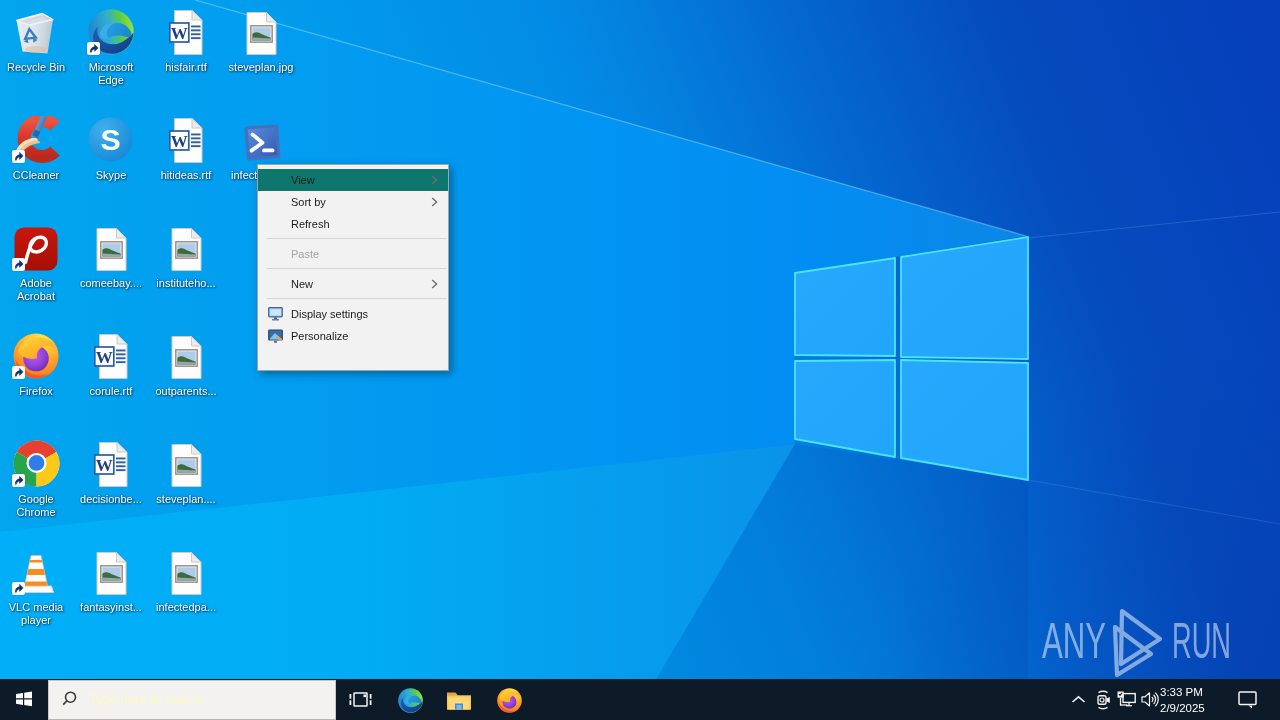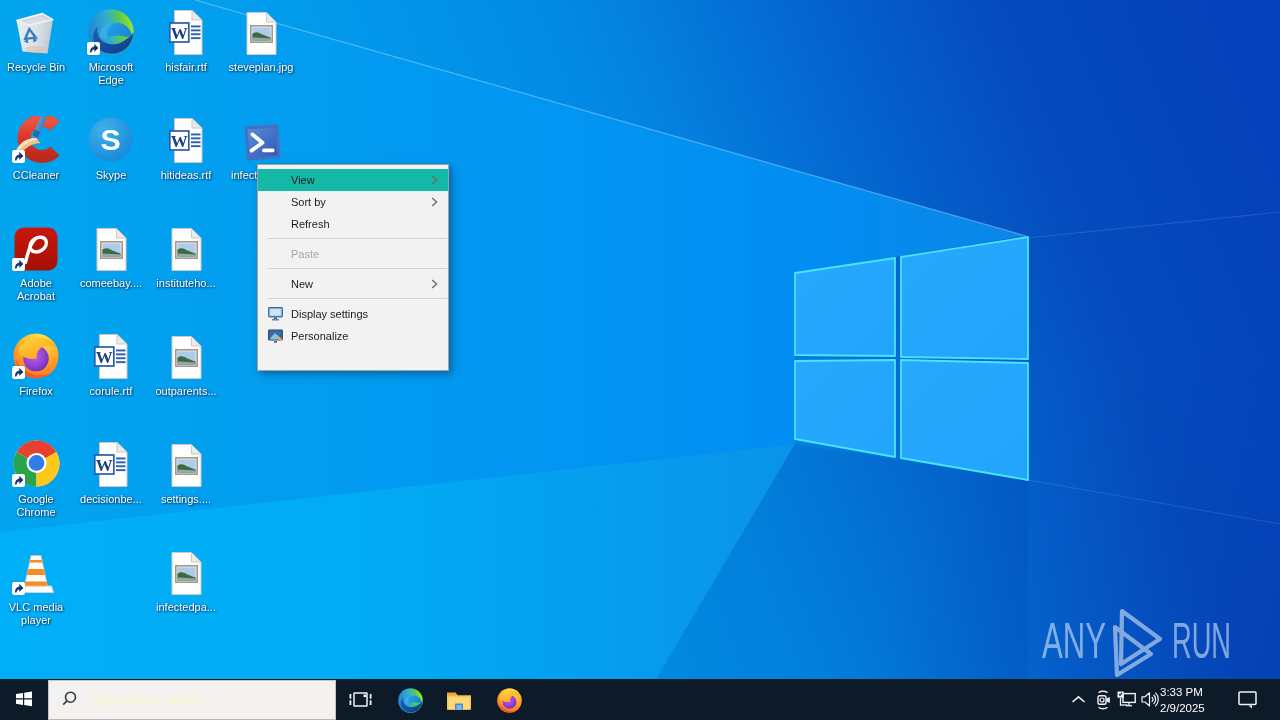--- a/index.html
+++ b/index.html
@@ -6,21 +6,21 @@
 #desk{position:absolute;left:0;top:0;width:1280px;height:720px}
 #wall{position:absolute;left:0;top:0}
 .cell{position:absolute;width:76px;text-align:center}
 .ic{position:relative;height:45px;display:flex;align-items:flex-end;justify-content:center}
 .ic svg{display:block}
 .lbl{margin-top:6px;font-size:11px;line-height:13.4px;color:#fff;text-shadow:1px 1px 2px rgba(0,25,60,.8),0 0 2px rgba(0,25,60,.5)}
 .badge{position:absolute;left:14px;bottom:0;width:13px;height:13px;background:#fff;border-radius:2px;box-shadow:0 0 1px rgba(0,0,0,.4)}
 .badge svg{position:absolute;left:1px;top:1px}
 #menu{position:absolute;left:257px;top:164px;width:192px;height:207px;background:#f2f2f2;border:1px solid #a3a3a3;box-shadow:3px 3px 8px rgba(0,0,0,.35);z-index:40;font-size:11px;color:#1b1b1b;padding-top:4px}
 .mi{position:relative;height:22px;line-height:22px;padding-left:33px}
-.mi.hl{background:#14b8a6}
+.mi.hl{background:#0f766e}
 .mi.dis{color:#a5a5a5}
 .sep{height:1px;background:#d4d4d4;margin:3px 1px 4px 9px}
 .arr{position:absolute;right:10px;top:6px}
 .mic{position:absolute;left:10px;top:4px}
 #bar{position:absolute;left:0;top:679px;width:1280px;height:41px;background:#0d1b29;z-index:50}
 #sbox{position:absolute;left:48px;top:680px;width:288px;height:40px;background:#f3f2f1;border:1px solid #c8c6c4;border-bottom-color:#b8b6b4}
 .tbi{position:absolute;top:687px}
 .tray{position:absolute;color:#fff}
 #clock{position:absolute;left:1160px;top:684px;width:70px;text-align:left;color:#fff;font-size:11.5px;line-height:16px;z-index:60}
 #wm{position:absolute;left:1036px;top:604px;z-index:5}
@@ -404,21 +404,21 @@
       <div class="ic">
         <svg width="33" height="43" viewBox="0 0 33 43">
 <path d="M2 0.5 H21.5 L31 10 V42.5 H2 Z" fill="#fdfdfd" stroke="#cbcbcb"></path>
 <path d="M21.5 0.5 L31 10 H21.5 Z" fill="#ebebeb" stroke="#cbcbcb"></path>
 <rect x="5.8" y="13.8" width="21.4" height="16.4" fill="#f2f0ee" stroke="#998c7f" stroke-width="1.4"></rect>
 <rect x="7.4" y="15.4" width="18.2" height="13.2" fill="#aecbec"></rect>
 <path d="M7.4 21.8 C9.5 20.2 12 19.8 14.5 21 C17.5 22.4 21 24.4 25.6 25.4 V28.6 H7.4 Z" fill="#3e6b3a"></path>
 <path d="M7.4 25.4 L25.6 26.4 V28.6 H7.4 Z" fill="#92a8b2"></path>
 </svg>
       </div>
-      <div class="lbl">settings....</div>
+      <div class="lbl">steveplan....</div>
     </div>
 <div class="cell" style="left:-2px;top:550px">
       <div class="ic">
         <svg width="38" height="42" viewBox="0 0 38 42">
 <defs>
             <clipPath id="vcl">
               <path d="M14 2.5 H24 L30.5 33 H7.5 Z"></path>
             </clipPath>
           </defs>
 <path d="M3.5 33 H34.5 L36.5 39.5 H1.5 Z" fill="#fbfbfb" stroke="#d2d2d2"></path>
@@ -430,20 +430,33 @@
 </g>
 <path d="M14 2.5 H24 L30.5 33 H7.5 Z" fill="none" stroke="#e0c5a8" stroke-width="0.7"></path>
 </svg>
         <span class="badge">
           <svg width="11" height="11" viewBox="0 0 11 11">
             <path d="M2.3 9.2 C2.3 5.7 4.1 3.9 6.6 3.8 L6.6 1.5 L10.1 4.9 L6.6 8.3 L6.6 6.1 C4.8 6.2 3.6 7.3 3.3 9.2 Z" fill="#0f316e" stroke="#0f316e" stroke-width="0.6" stroke-linejoin="round"></path>
           </svg>
         </span>
       </div>
       <div class="lbl">VLC media<br>player</div>
+    </div>
+<div class="cell" style="left:73px;top:550px">
+      <div class="ic">
+        <svg width="33" height="43" viewBox="0 0 33 43">
+<path d="M2 0.5 H21.5 L31 10 V42.5 H2 Z" fill="#fdfdfd" stroke="#cbcbcb"></path>
+<path d="M21.5 0.5 L31 10 H21.5 Z" fill="#ebebeb" stroke="#cbcbcb"></path>
+<rect x="5.8" y="13.8" width="21.4" height="16.4" fill="#f2f0ee" stroke="#998c7f" stroke-width="1.4"></rect>
+<rect x="7.4" y="15.4" width="18.2" height="13.2" fill="#aecbec"></rect>
+<path d="M7.4 21.8 C9.5 20.2 12 19.8 14.5 21 C17.5 22.4 21 24.4 25.6 25.4 V28.6 H7.4 Z" fill="#3e6b3a"></path>
+<path d="M7.4 25.4 L25.6 26.4 V28.6 H7.4 Z" fill="#92a8b2"></path>
+</svg>
+      </div>
+      <div class="lbl">fantasyinst...</div>
     </div>
 <div class="cell" style="left:148px;top:550px">
       <div class="ic">
         <svg width="33" height="43" viewBox="0 0 33 43">
 <path d="M2 0.5 H21.5 L31 10 V42.5 H2 Z" fill="#fdfdfd" stroke="#cbcbcb"></path>
 <path d="M21.5 0.5 L31 10 H21.5 Z" fill="#ebebeb" stroke="#cbcbcb"></path>
 <rect x="5.8" y="13.8" width="21.4" height="16.4" fill="#f2f0ee" stroke="#998c7f" stroke-width="1.4"></rect>
 <rect x="7.4" y="15.4" width="18.2" height="13.2" fill="#aecbec"></rect>
 <path d="M7.4 21.8 C9.5 20.2 12 19.8 14.5 21 C17.5 22.4 21 24.4 25.6 25.4 V28.6 H7.4 Z" fill="#3e6b3a"></path>
 <path d="M7.4 25.4 L25.6 26.4 V28.6 H7.4 Z" fill="#92a8b2"></path>

